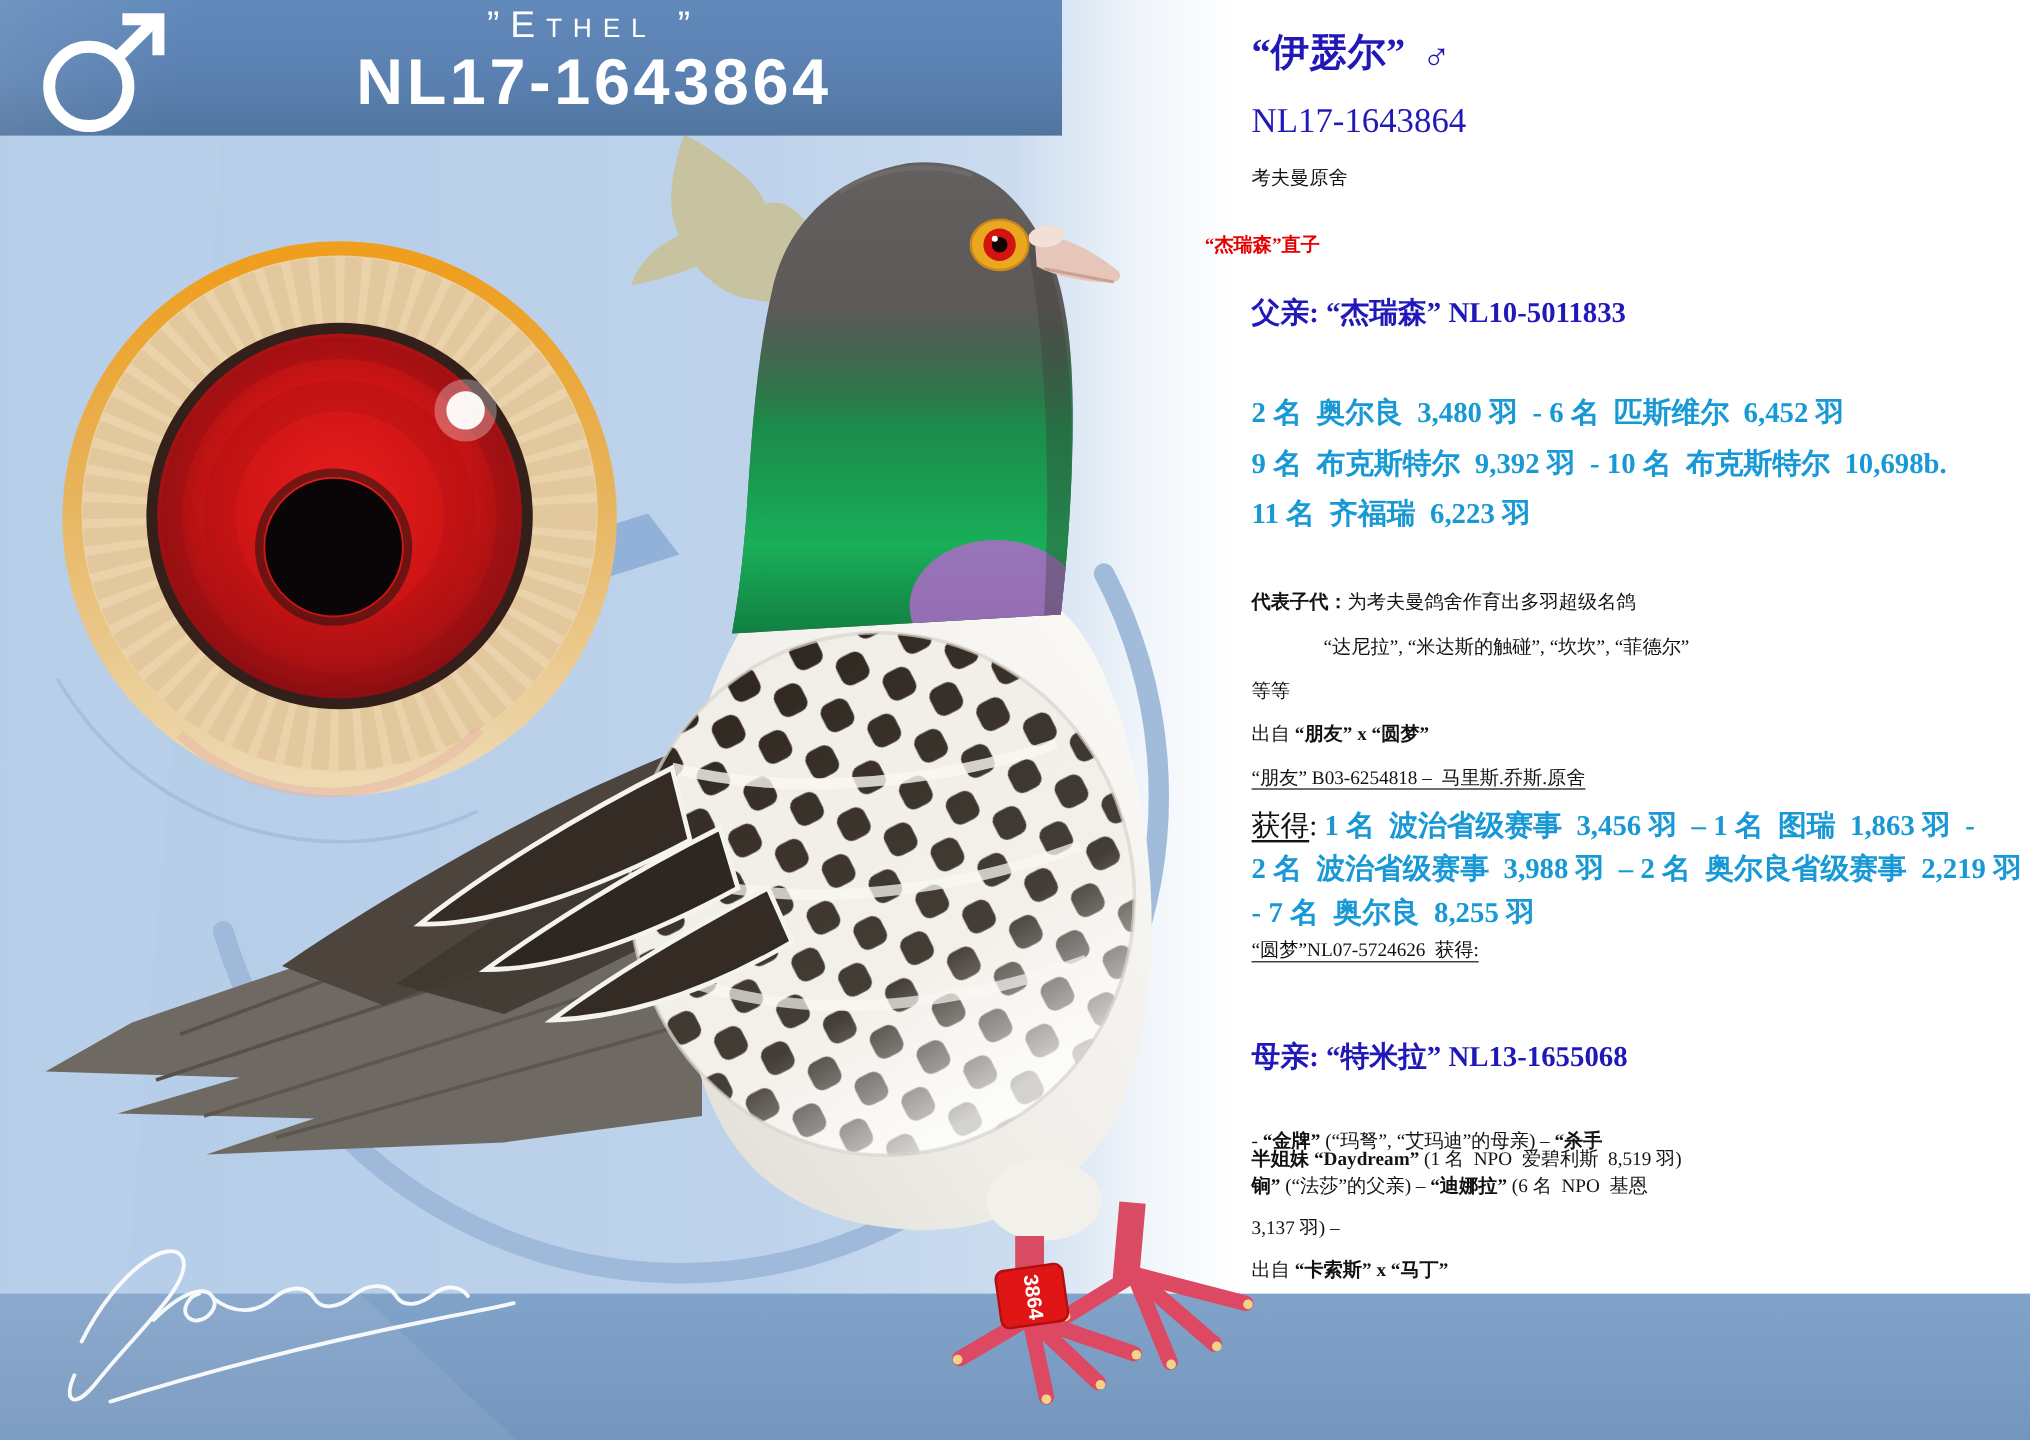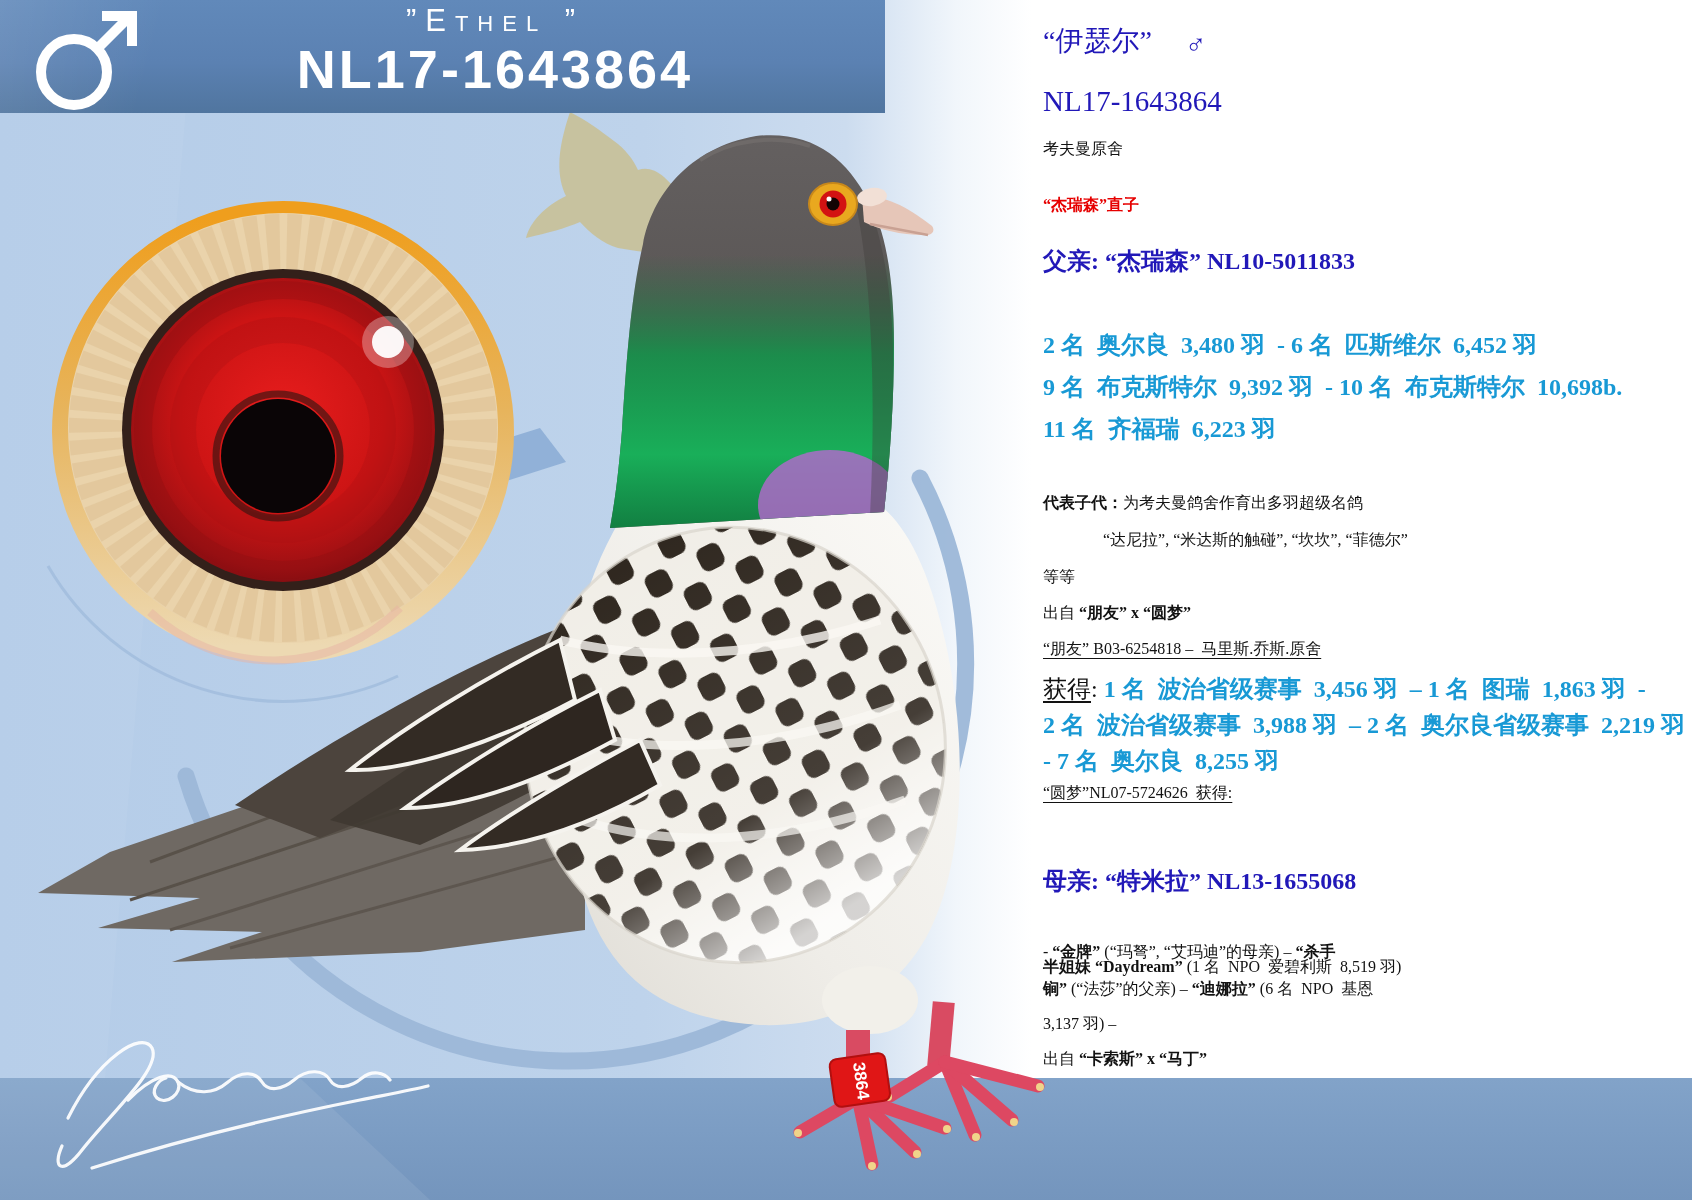--- a/index.html
+++ b/index.html
@@ -20,21 +20,21 @@
   
   .pedigree{position:absolute;left:0;top:0;width:1692px;height:1200px;pointer-events:none;}
   .pl{position:absolute;white-space:pre;font-size:16px;color:#121212;line-height:1.1;}
   .pl span{white-space:pre;}
   .b{font-weight:bold;}
   .u{text-decoration:underline;text-underline-offset:4px;}
   .blue{color:#1899d5;}
   .dkblue{color:#2118b8;}
   .red{color:#e60000;}
   .sz24{font-size:24px;}
-  .sz28{font-size:28px;}
+  .sz28{font-size:32px;font-weight:bold;}
   .sz29{font-size:29px;}
   .sr{position:absolute;opacity:0;pointer-events:none;}
 </style>
 </head>
 <body>
 
 <div class="stage">
 
 <svg class="scene" viewBox="0 0 1692 1200">
   <defs>
@@ -237,21 +237,21 @@
     <div class="b-title">”Ethel ”</div>
     <div class="b-ring">NL17-1643864</div>
   </div>
 </div>
 
 <div class="pedigree" id="pedigree-panel">
       <div class="pl sz28" style="top: 26px; left: 1043px;"><span class="dkblue">“伊瑟尔”</span></div>
       <div class="pl sz28" style="top: 30px; left: 1185px;"><span class="dkblue">♂</span></div>
       <div class="pl sz29" style="top: 86px; left: 1043px;"><span class="dkblue">NL17-1643864</span></div>
       <div class="pl " style="top: 140px; left: 1043px;"><span class="">考夫曼原舍</span></div>
-      <div class="pl " style="top: 196px; left: 1043px;"><span class="b red">“杰瑞森”直子</span></div>
+      <div class="pl " style="top: 196px; left: 1004px;"><span class="b red">“杰瑞森”直子</span></div>
       <div class="pl sz24" style="top: 248px; left: 1043px;"><span class="b dkblue">父亲: “杰瑞森” NL10-5011833</span></div>
       <div class="pl sz24" style="top: 332px; left: 1043px;"><span class="b blue">2 名  奥尔良  3,480 羽  - 6 名  匹斯维尔  6,452 羽</span></div>
       <div class="pl sz24" style="top: 374px; left: 1043px;"><span class="b blue">9 名  布克斯特尔  9,392 羽  - 10 名  布克斯特尔  10,698b.</span></div>
       <div class="pl sz24" style="top: 416px; left: 1043px;"><span class="b blue">11 名  齐福瑞  6,223 羽</span></div>
       <div class="pl " style="top: 494px; left: 1043px;"><span class="b">代表子代：</span><span class="">为考夫曼鸽舍作育出多羽超级名鸽</span></div>
       <div class="pl " style="top: 531px; left: 1103px;"><span class="">“达尼拉”, “米达斯的触碰”, “坎坎”, “菲德尔”</span></div>
       <div class="pl " style="top: 568px; left: 1043px;"><span class="">等等</span></div>
       <div class="pl " style="top: 604px; left: 1043px;"><span class="">出自 </span><span class="b">“朋友” x “圆梦”</span></div>
       <div class="pl " style="top: 640px; left: 1043px;"><span class="u">“朋友” B03-6254818 –  马里斯.乔斯.原舍</span></div>
       <div class="pl sz24" style="top: 676px; left: 1043px;"><span class="u">获得</span><span class="">: </span><span class="b blue">1 名  波治省级赛事  3,456 羽  – 1 名  图瑞  1,863 羽  -</span></div>

